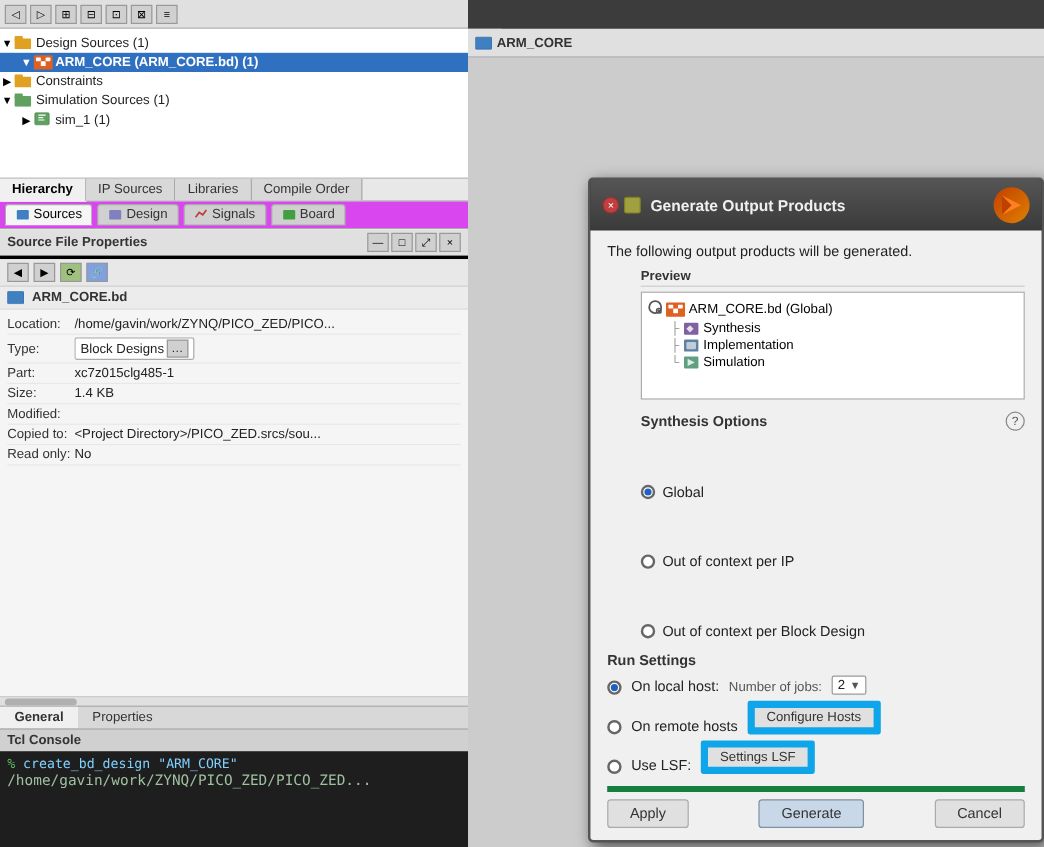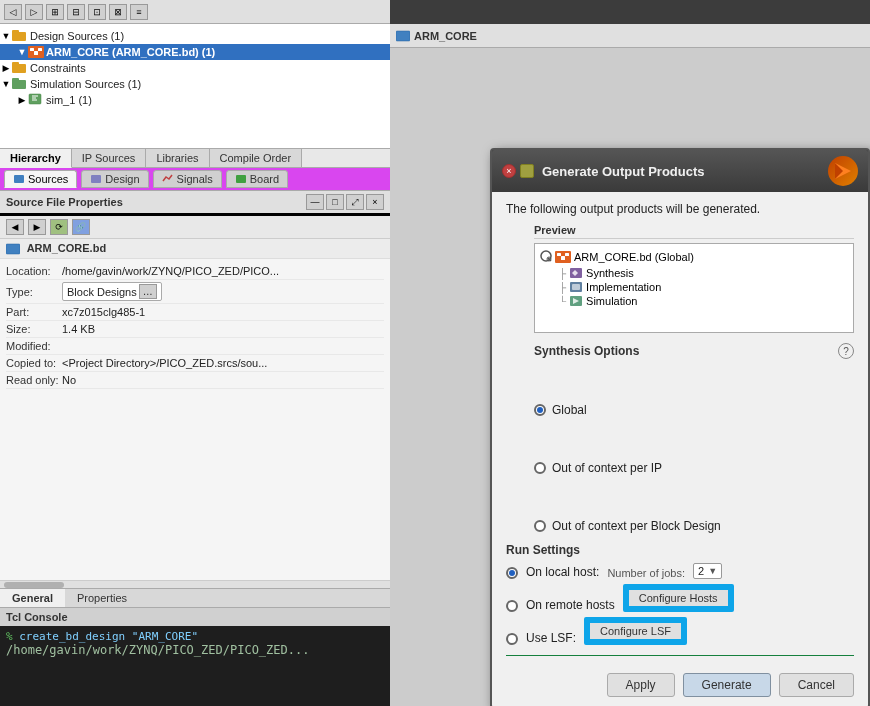--- a/index.html
+++ b/index.html
@@ -452,24 +452,24 @@
       border: 6px solid #0ea5e9;
       padding: 2px 10px;
       font-size: 11px;
       border-radius: 2px;
       cursor: pointer;
       color: #333;
     }
 
     .dialog-buttons {
       display: flex;
-      justify-content: flex-end;
+      justify-content: space-between;
       gap: 8px;
-      padding-top: 17px;
-      border-top: 1px solid #15803d;
+      padding-top: 6px;
+      border-top: 5px solid #15803d;
       margin-top: 4px;
     }
 
     .dlg-btn {
       padding: 4px 18px;
       font-size: 12px;
       border-radius: 3px;
       cursor: pointer;
       border: 1px solid #999;
     }
@@ -861,21 +861,21 @@
 
       <div class="run-row">
         <div class="radio-input"></div>
         <span>On remote hosts</span>
         <button class="config-btn">Configure Hosts</button>
       </div>
 
       <div class="run-row">
         <div class="radio-input"></div>
         <span>Use LSF:</span>
-        <button class="config-btn">Configure LSF</button>
+        <button class="config-btn">Settings LSF</button>
       </div>
     </div>
 
     <div class="dialog-buttons">
       <button class="dlg-btn dlg-btn-secondary">Apply</button>
       <button class="dlg-btn dlg-btn-primary">Generate</button>
       <button class="dlg-btn dlg-btn-secondary">Cancel</button>
     </div>
 
   </div>

